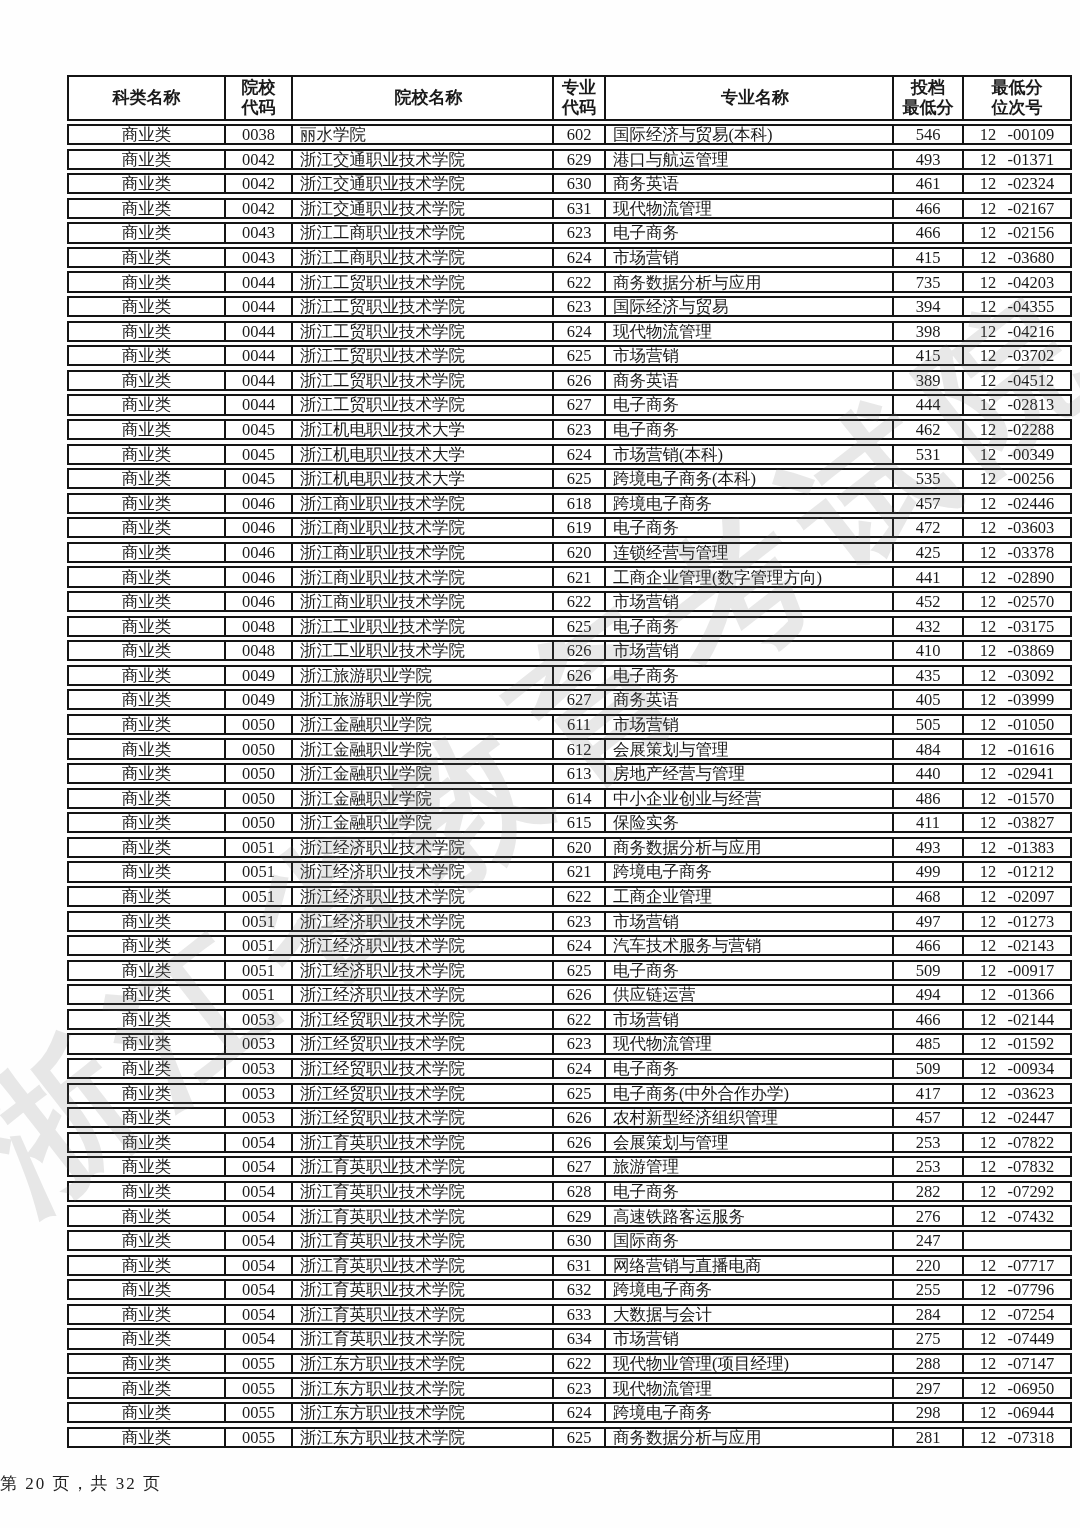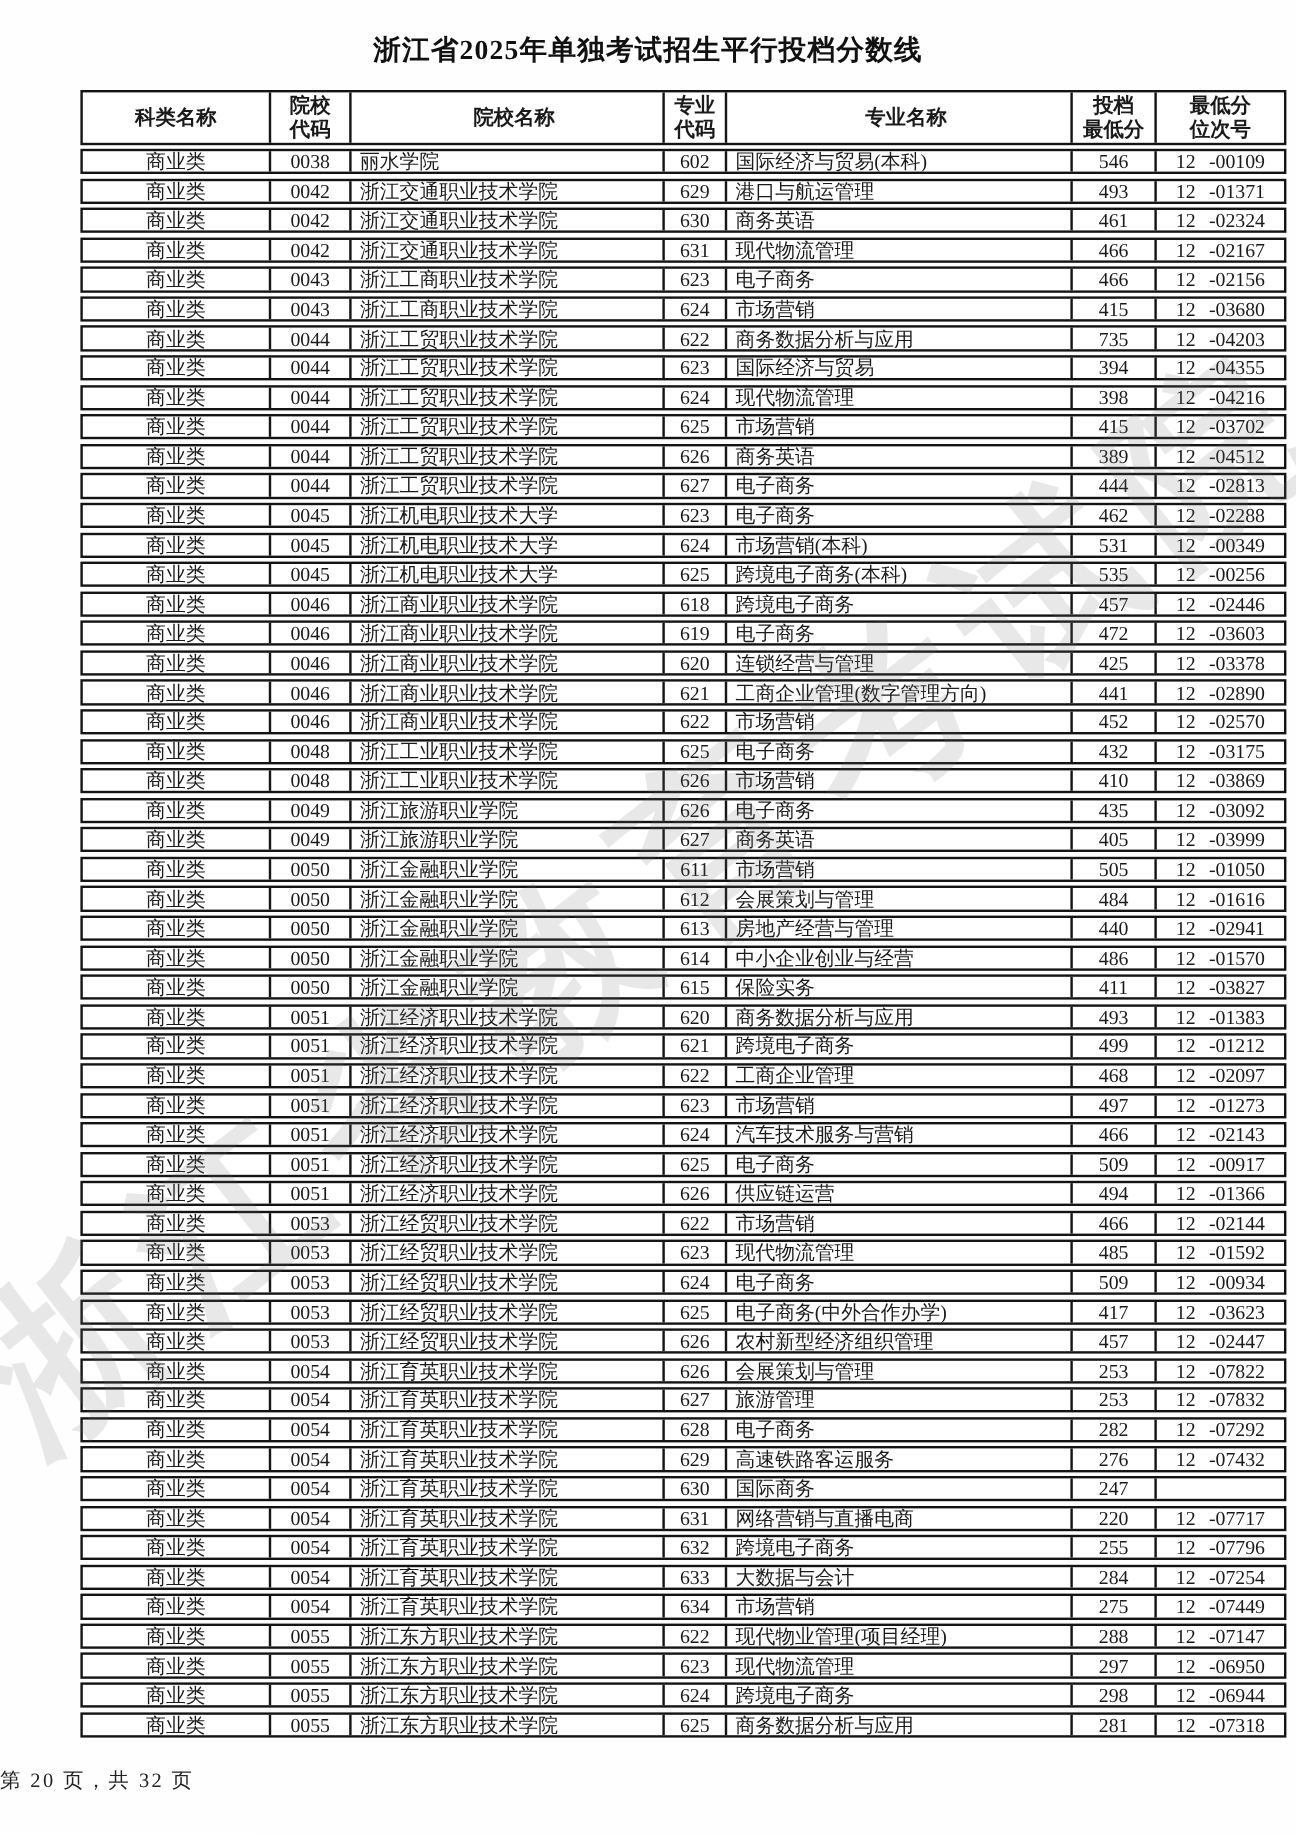--- a/index.html
+++ b/index.html
@@ -49,21 +49,20 @@
     transform:translate(-50%,-50%) rotate(-38deg);
     font-size:150px;letter-spacing:22px;white-space:nowrap;
     color:rgba(110,110,110,0.16);
     z-index:5;pointer-events:none;font-weight:bold;
   }
 </style>
 </head>
 <body>
 
 <div class="page">
-  <div class="doc-title">浙江省2025年单独考试招生平行投档分数线</div>
 
   <div class="score-table">
     <div class="t-row head" id="header-row">
         <div class="cell col0">科类名称</div>
         <div class="cell col1">院校
 代码</div>
         <div class="cell col2">院校名称</div>
         <div class="cell col3">专业
 代码</div>
         <div class="cell col4">专业名称</div>

